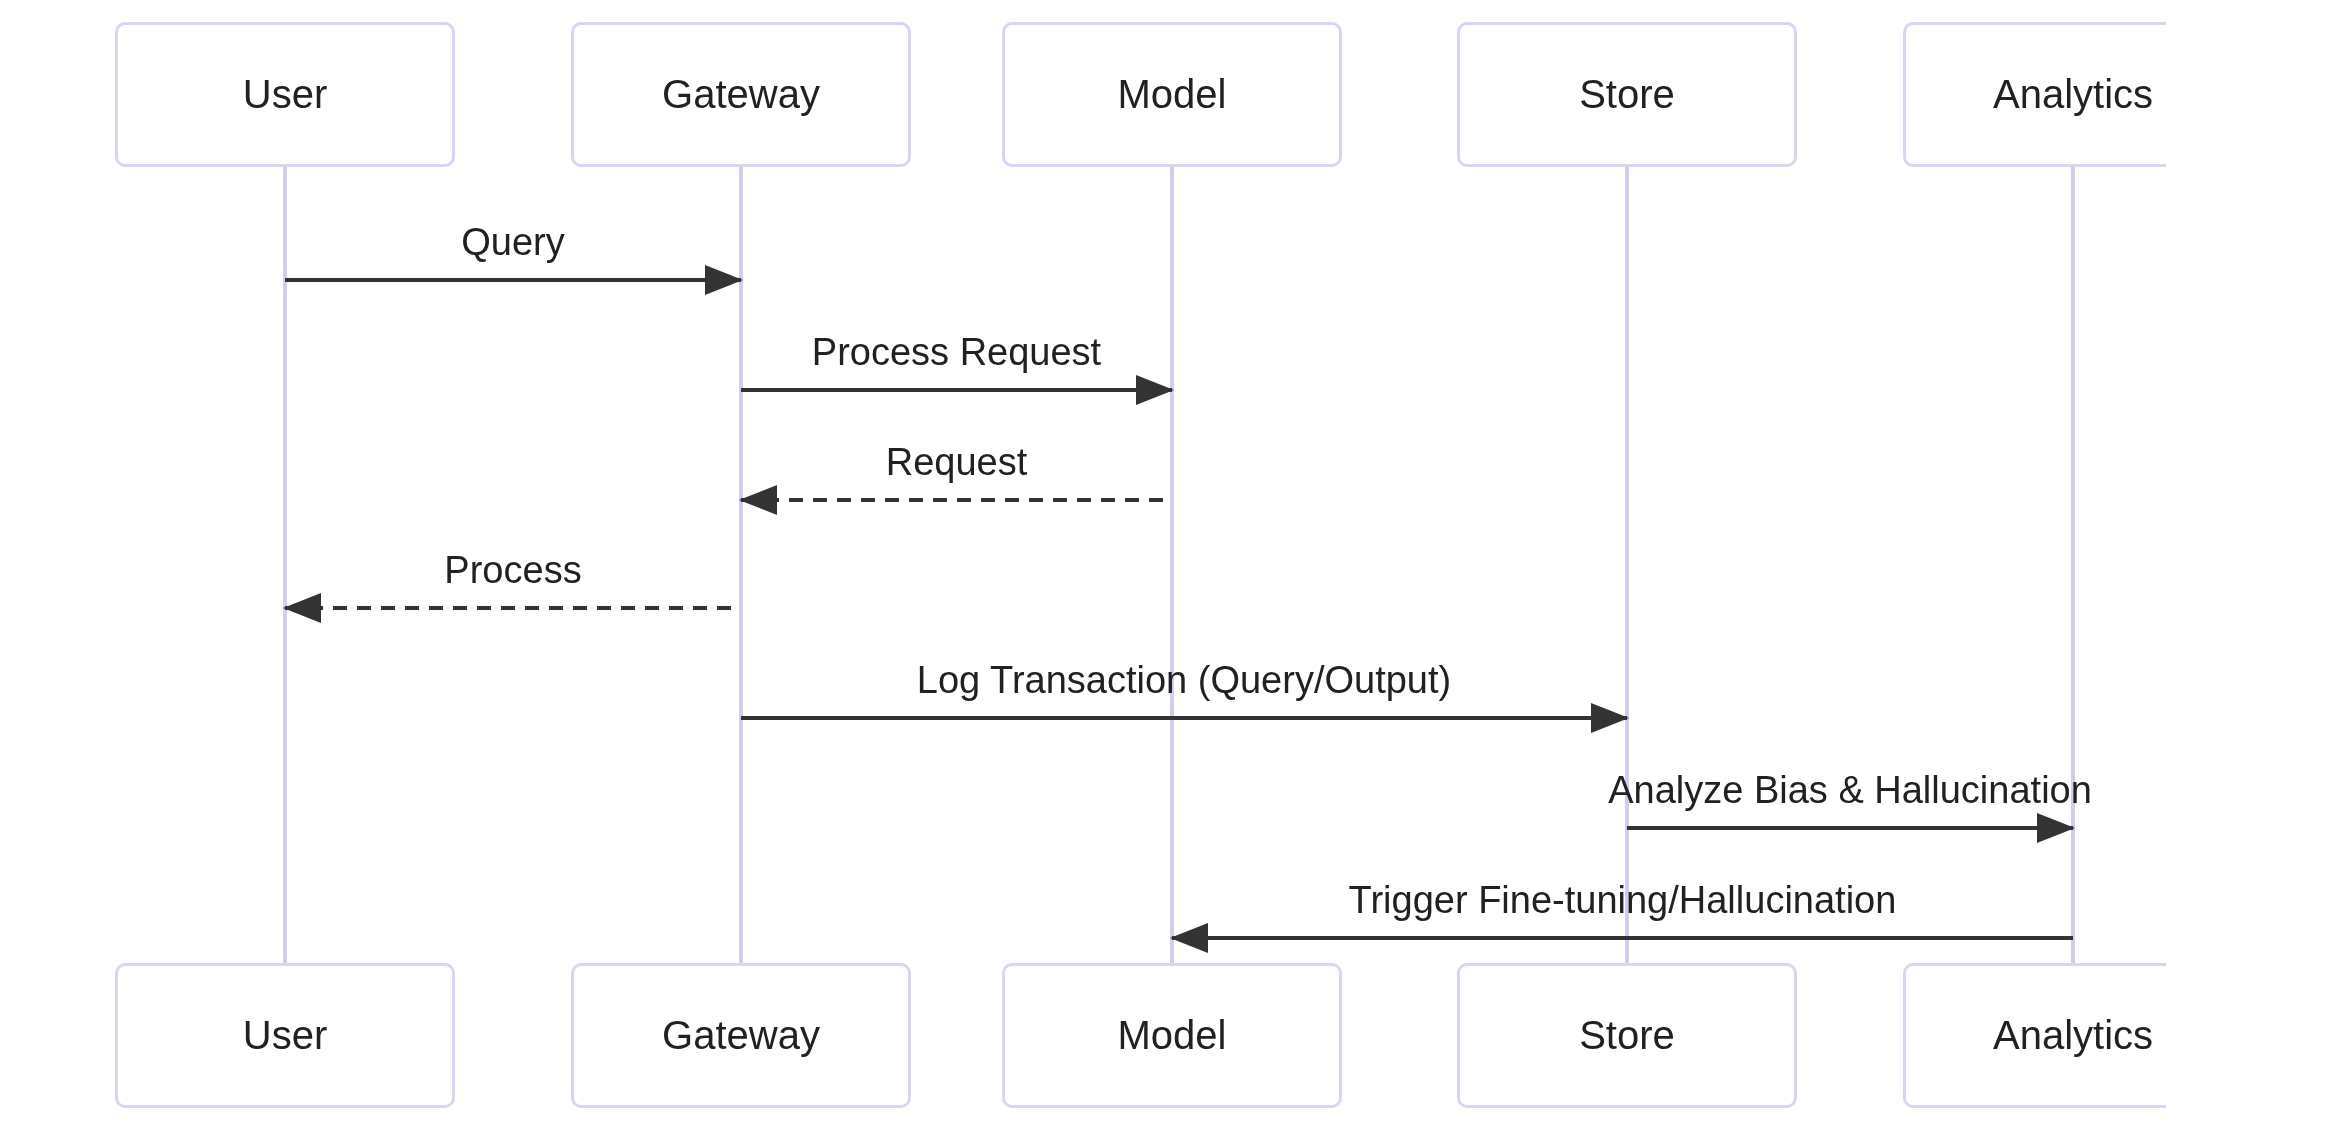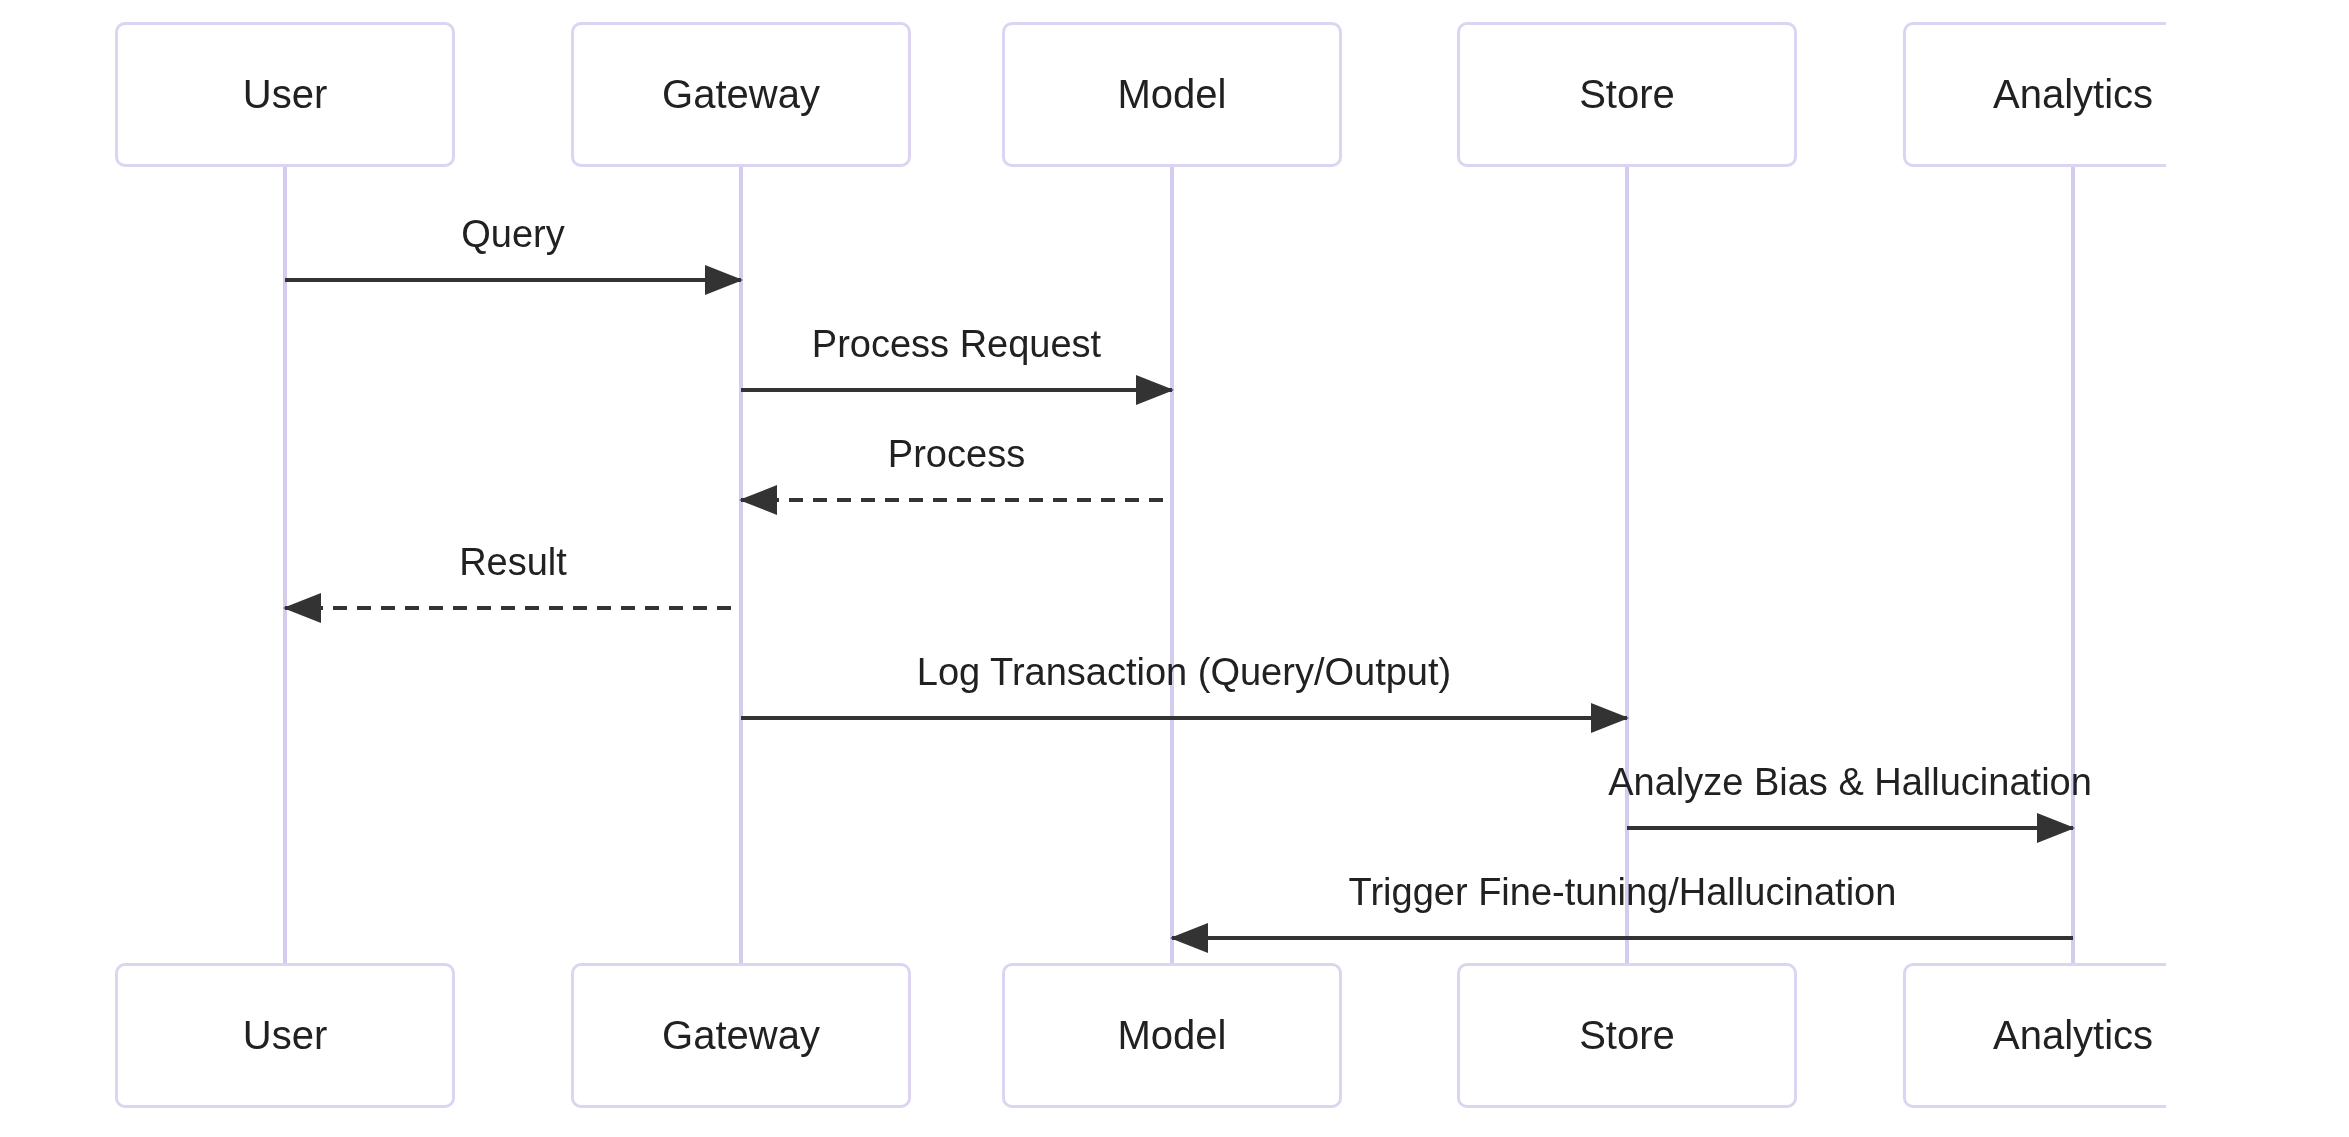--- a/index.html
+++ b/index.html
@@ -44,21 +44,21 @@
   .actor.top { top: 22px; }
   .actor.bottom { top: 963px; }
   .msg {
     position: absolute;
     height: 0;
   }
   .msg-label {
     position: absolute;
     left: 50%;
     transform: translateX(-50%);
-    bottom: 24px;
+    bottom: 16px;
     white-space: nowrap;
     font-size: 38px;
     color: var(--text, #27272a);
   }
   .msg-line {
     position: absolute;
     left: 0;
     top: -2px;
     width: 100%;
     height: 4px;
@@ -135,27 +135,27 @@
     <div class="arrowhead right"></div>
   </div>
 
   <div class="msg" style="left:741px; top:390px; width:431px">
     <div class="msg-label">Process Request</div>
     <div class="msg-line"></div>
     <div class="arrowhead right"></div>
   </div>
 
   <div class="msg" style="left:741px; top:500px; width:431px">
-    <div class="msg-label">Process</div>
+    <div class="msg-label">Request</div>
     <div class="msg-line dashed"></div>
     <div class="arrowhead left"></div>
   </div>
 
   <div class="msg" style="left:285px; top:608px; width:456px">
-    <div class="msg-label">Result</div>
+    <div class="msg-label">Process</div>
     <div class="msg-line dashed"></div>
     <div class="arrowhead left"></div>
   </div>
 
   <div class="msg" style="left:741px; top:718px; width:886px">
     <div class="msg-label">Log Transaction (Query/Output)</div>
     <div class="msg-line"></div>
     <div class="arrowhead right"></div>
   </div>
 

